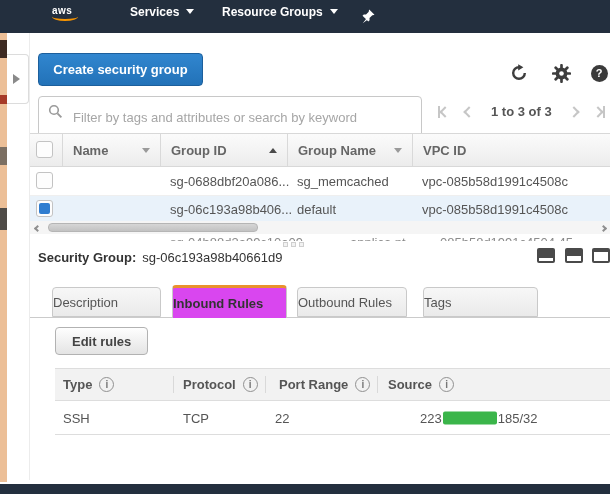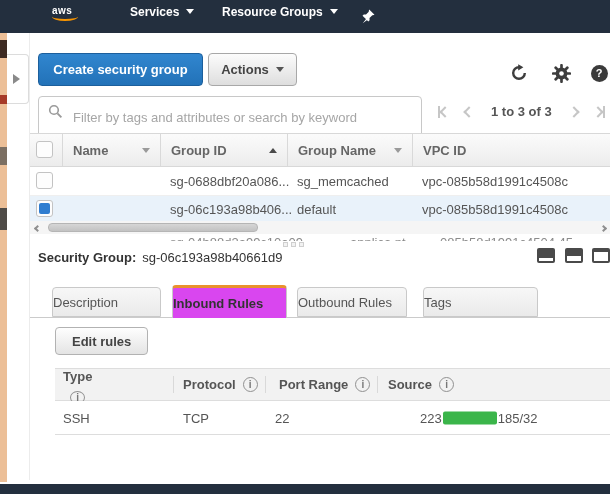--- a/index.html
+++ b/index.html
@@ -85,21 +85,21 @@
   .tabline { position:absolute; left:30px; top:317px; width:580px; height:1px; background:#cbcbcb; }
   .tab { position:absolute; top:287px; height:30px; display:flex; align-items:center; justify-content:flex-start;
     background:linear-gradient(#f7f7f7,#eaeaea); border:1px solid #c9c9c9; border-radius:4px 4px 0 0; color:#555; cursor:pointer; z-index:1; }
   .tab-desc { left:52px; width:109px; } .tab-in { left:172px; width:115px; } .tab-out { left:297px; width:110px; } .tab-tags { left:423px; width:115px; }
   .tab.active { top:285px; height:33px; background:#d946ef; border-bottom:none; border-top:3px solid #e9912d; font-weight:bold; color:#333; z-index:3; }
   .btn-edit { position:absolute; left:55px; top:327px; height:28px; padding:0 16px; display:flex; align-items:center;
     background:linear-gradient(#fefefe,#e4e4e4); border:1px solid #b2b2b2; border-radius:4px; font-weight:bold; color:#444; cursor:pointer; }
   
   .rhead { position:absolute; left:55px; top:368px; right:0; height:33px; background:#f2f2f2; border-top:1px solid #ddd; border-bottom:1px solid #ddd; }
   .rth { position:absolute; top:0; height:100%; display:flex; align-items:center; gap:7px; font-weight:bold; color:#555; }
-  .rth-type { left:8px;flex-direction:column; } .rth-proto { left:128px; } .rth-port { left:224px; } .rth-src { left:333px; }
+  .rth-type { left:8px; } .rth-proto { left:128px; } .rth-port { left:224px; } .rth-src { left:333px; }
   .rdiv { position:absolute; top:7px; bottom:7px; width:1px; background:#d9d9d9; }
   .rd1 { left:118px; } .rd2 { left:210px; } .rd3 { left:322px; }
   .info { width:15px; height:15px; border:1px solid #919191; border-radius:50%; color:#777; font-size:10px; font-weight:bold;
     display:inline-flex; align-items:center; justify-content:center; cursor:pointer; }
   .rrow { position:absolute; left:55px; top:401px; right:0; height:34px; background:#fff; border-bottom:1px solid #ddd; }
   .rcell { position:absolute; top:50%; transform:translateY(-50%); color:#555; white-space:nowrap; }
   .rc-type { left:8px; } .rc-proto { left:128px; } .rc-port { left:220px; } .rc-src { left:365px; display:flex; align-items:center; }
   .redact { display:inline-block; width:54px; height:13px; background:#3bb54a; border-radius:2px; margin:0 1px; }
   
   .footer { position:absolute; left:0; top:484px; width:610px; height:10px; background:#232f3e; }
@@ -138,24 +138,20 @@
     <div class="strip-seg seg3"></div>
     <div class="strip-seg seg4"></div>
   </div>
   <div class="content-edge"></div>
   <div class="collapse-tab">
     <span class="tri-right"></span>
   </div>
 
   <div class="btn-primary">
     <span>Create security group</span>
-  </div>
-  <div class="btn-actions">
-    <span>Actions</span>
-    <span class="caret-down dark"></span>
   </div>
   <div class="icon-btn ic-refresh">
     <svg width="18" height="18" viewBox="0 0 18 18">
       <path d="M14.8 9 A5.8 5.8 0 1 1 9 3.2" fill="none" stroke="#3d3d3d" stroke-width="2.4"></path>
       <polygon points="8.2,0.2 8.2,6.4 13.4,3.3" fill="#3d3d3d"></polygon>
     </svg>
   </div>
   <div class="icon-btn ic-gear">
     <svg width="19" height="19" viewBox="0 0 20 20">
       <g fill="#3d3d3d">

